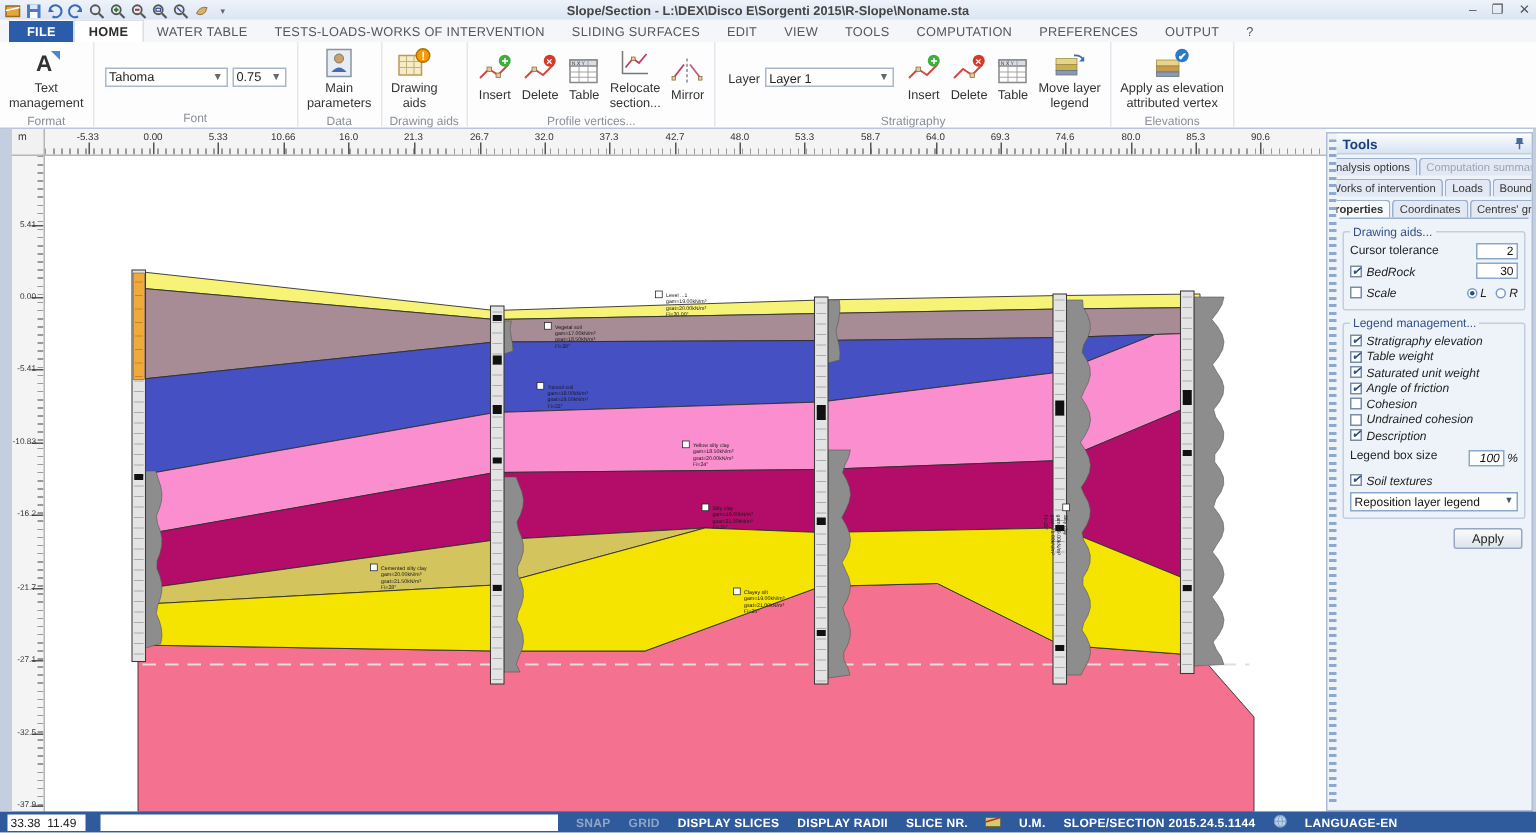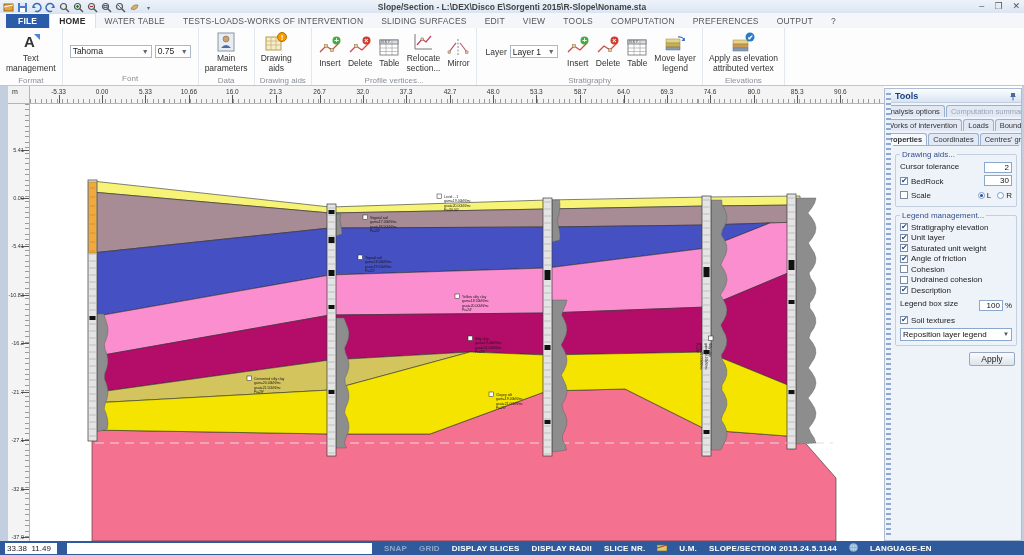--- a/index.html
+++ b/index.html
@@ -59,21 +59,21 @@
   .ptab.active { background:#f6f9fd; font-weight:bold; }
   .ptab.disabled { color:#9aa4b5; }
   .ptabsep { height:1px; background:#9ab0cc; margin:0 2px; }
   fieldset.group { border:1px solid #c2cfe0; border-radius:2px; margin:4px 4px 0 4px; padding:1px 4px 3px 4px; }
   fieldset.group legend { font-size:8px; color:#33508c; padding:0 2px; }
   .prow { display:flex; align-items:flex-start; justify-content:space-between; margin:2px 0; font-size:8px; color:#222; }
   .prow .lbl { white-space:nowrap; }
   .pinput { width:28px; height:11px; background:#fff; border:1px solid #8aa8cc; font-size:8px; text-align:right; padding-right:2px; color:#111; }
   .cb { display:inline-block; width:8px; height:8px; background:#fff; border:1px solid #7a8ba5; margin-right:3px; position:relative; flex:none; }
   .cb.checked::after { content:"✔"; position:absolute; left:0px; top:-2px; font-size:8px; color:#2c4f8c; }
-  .cbrow { display:flex; align-items:center; font-size:8px; color:#222; margin:1.5px 0; }
+  .cbrow { display:flex; align-items:center; font-size:8px; color:#222; margin:1.5px 0;font-style:italic; }
   .radio { display:inline-block; width:7px; height:7px; border:1px solid #7a9cc8; border-radius:50%; background:#fff; position:relative; margin:0 2px 0 6px; }
   .radio.sel::after { content:""; position:absolute; left:1.5px; top:1.5px; width:3px; height:3px; border-radius:50%; background:#2c4f8c; }
   .pselect { margin:3px 0 1px 0; height:13px; background:#fff; border:1px solid #8aa8cc; font-size:8px; color:#111; display:flex; align-items:center; justify-content:space-between; padding:0 2px; }
   #apply-row { display:flex; justify-content:flex-end; padding:6px 6px 0 0; }
   #apply-btn { width:46px; height:14px; background:linear-gradient(#fafbfc,#dde3ec); border:1px solid #98a8c4; border-radius:2px; font-size:8.5px; color:#222; text-align:center; line-height:13px; }
 
   
   #statusbar { position:absolute; left:0; top:541px; width:1024px; height:14px; background:#2f5b9d; display:flex; align-items:center; font-size:8px; color:#fff; }
   #coordbox { width:52px; height:11px; background:#fff; color:#222; font-size:8px; margin-left:5px; padding:1px 2px; white-space:pre; }
   #cmdbox { width:305px; height:11px; background:#fff; margin-left:10px; }
@@ -289,21 +289,21 @@
           <span>Mirror</span>
         </div>
       </div>
       <div class="rlabel">Profile vertices...</div>
     </div>
 
     <div class="rgroup">
       <div class="ritems">
         <div style="display:flex;align-items:center;padding:0 5px;">
           <span class="small-label">Layer</span>
-          <div class="combo" style="width:48px;">
+          <div class="combo" style="width:86px;">
               <span>Layer 1</span>
               <span class="arr">▼</span>
             </div>
         </div>
         <div class="rbtn">
           <span class="ric"><svg width="24" height="22">
                 <polyline points="2,16 8,10 14,14 21,7" fill="none" stroke="#d04840" stroke-width="1.3"></polyline>
                 <rect x="6.7" y="8.7" width="3" height="3" fill="#e8c89a" stroke="#8a6a3a" stroke-width="0.5"></rect>
                 <circle cx="18.5" cy="4.5" r="4" fill="#3fae3f"></circle>
                 <text x="16.3" y="7.3" font-size="8" font-weight="bold" fill="#fff">+</text>
@@ -779,21 +779,21 @@
 
         <fieldset class="group">
           <legend>Legend management...</legend>
           <div id="legend-checks">
               <div class="cbrow">
                 <span class="cb checked"></span>
                 <span>Stratigraphy elevation</span>
               </div>
               <div class="cbrow">
                 <span class="cb checked"></span>
-                <span>Unit layer</span>
+                <span>Table weight</span>
               </div>
               <div class="cbrow">
                 <span class="cb checked"></span>
                 <span>Saturated unit weight</span>
               </div>
               <div class="cbrow">
                 <span class="cb checked"></span>
                 <span>Angle of friction</span>
               </div>
               <div class="cbrow">

